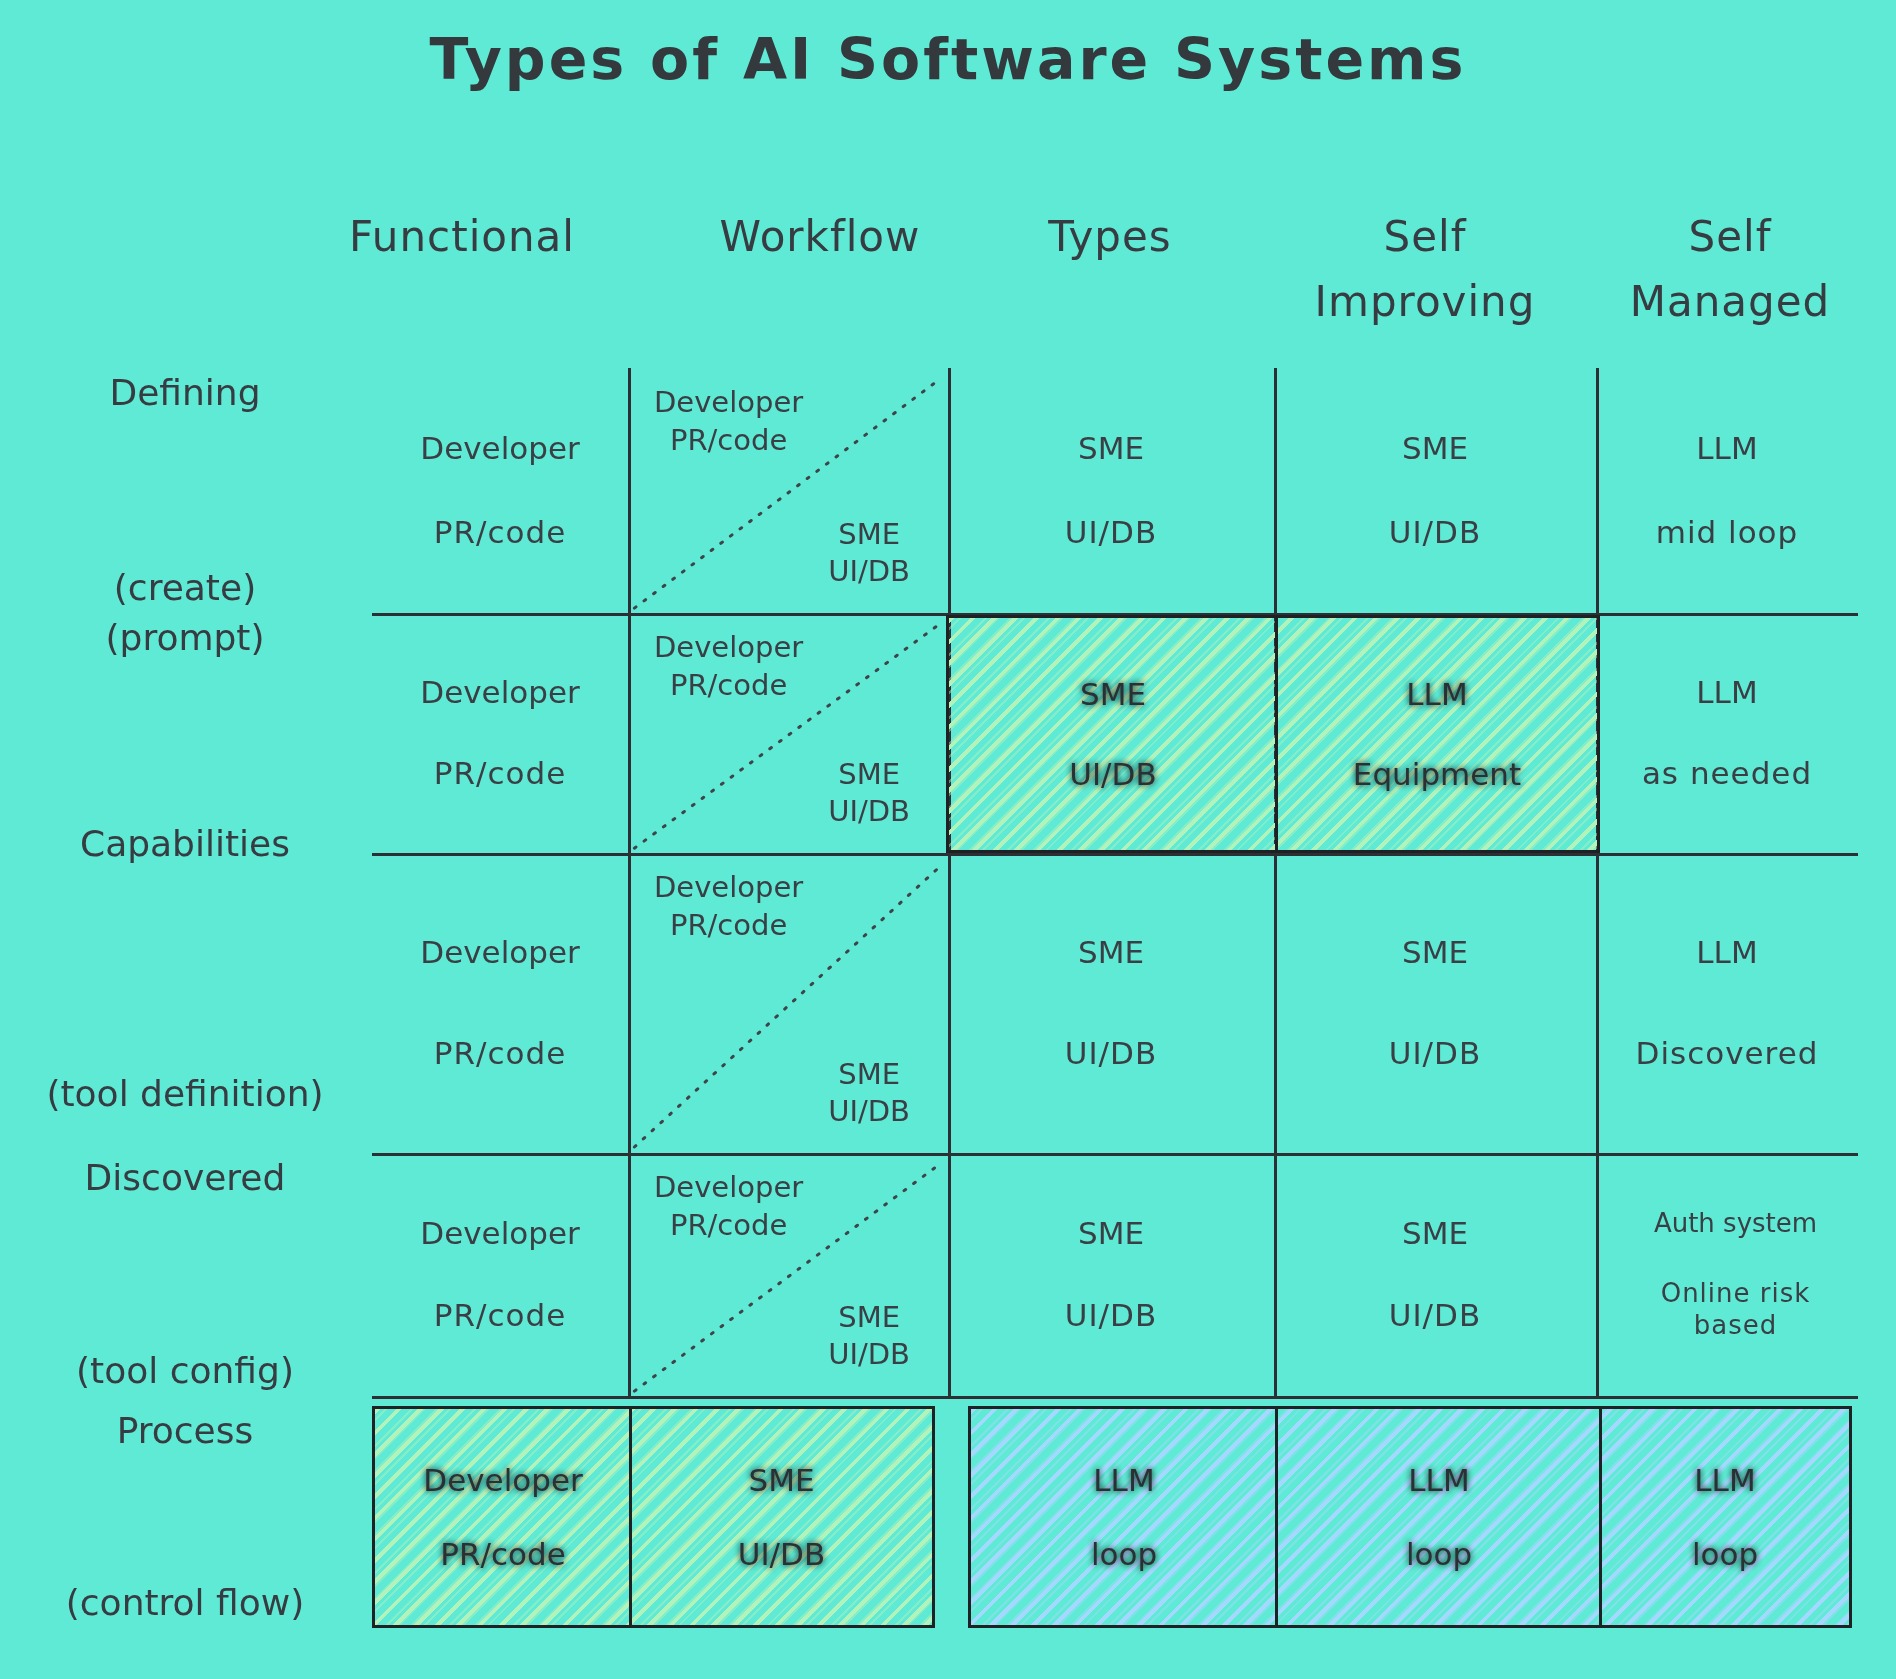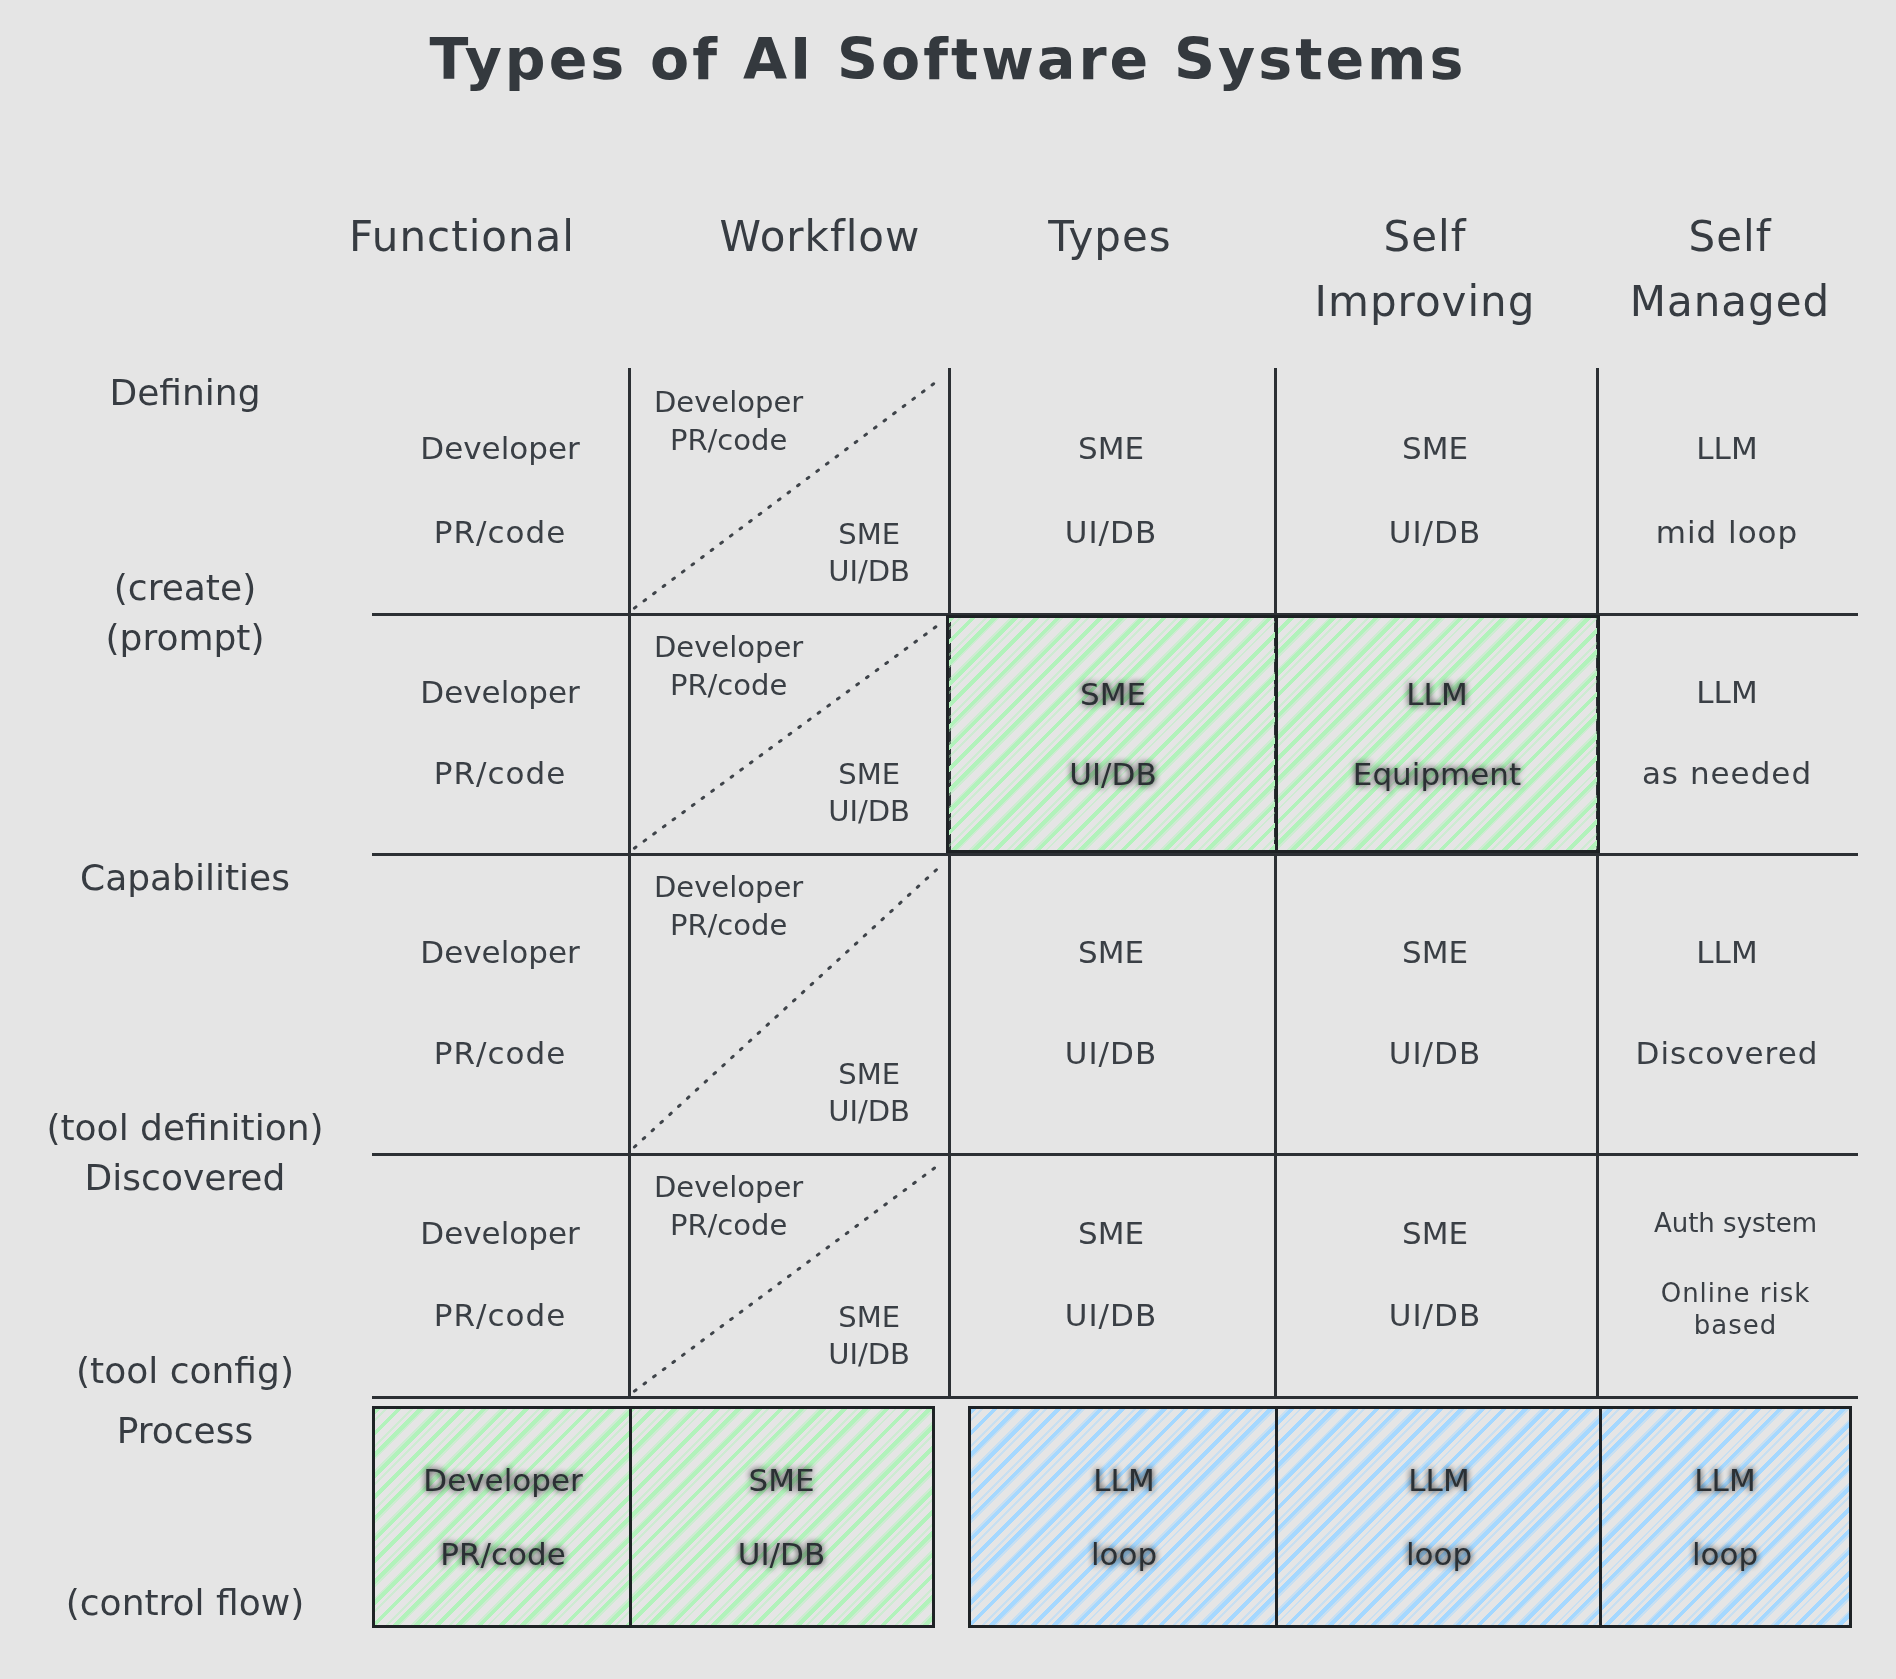--- a/index.html
+++ b/index.html
@@ -1,17 +1,17 @@
 <!DOCTYPE html>
 <html><head>
 <meta charset="utf-8">
 <style>
   html,body{margin:0;padding:0;background:#000;}
   #canvas{
-    position:relative;width:1896px;height:1679px;background:#e5e5e5;overflow:hidden;
+    position:relative;width:1896px;height:1679px;background:#5eead4;overflow:hidden;
     font-family:"DejaVu Sans","Liberation Sans",sans-serif;color:#3a3f45;
   }
   .title{
     position:absolute;top:26px;left:0;right:0;text-align:center;
     font-size:57px;font-weight:600;letter-spacing:3px;color:#34393e;
   }
   .colh{
     position:absolute;top:204px;text-align:center;font-size:42px;line-height:1.55;
     color:#373c42;font-weight:500;letter-spacing:1px;
   }
@@ -93,21 +93,21 @@
   <div class="vline" style="left:1274px;"></div>
   <div class="vline" style="left:1596px;"></div>
 
   <div class="rowlab" style="top:368px;height:245px;">
     <div>Defining</div>
     <div>(create)</div>
   </div>
   <div class="rowlab" style="top:613px;height:240px;">
     <div>(prompt)</div>
   </div>
-  <div class="rowlab" style="top:853px;height:300px;">
+  <div class="rowlab" style="top:819px;height:300px;">
     <div>Capabilities</div>
     <div>(tool definition)</div>
   </div>
   <div class="rowlab" style="top:1153px;height:243px;">
     <div>Discovered</div>
     <div>(tool config)</div>
   </div>
   <div class="rowlab" style="top:1406px;height:222px;gap:40px;">
     <div>Process</div>
     <div>(control flow)</div>

